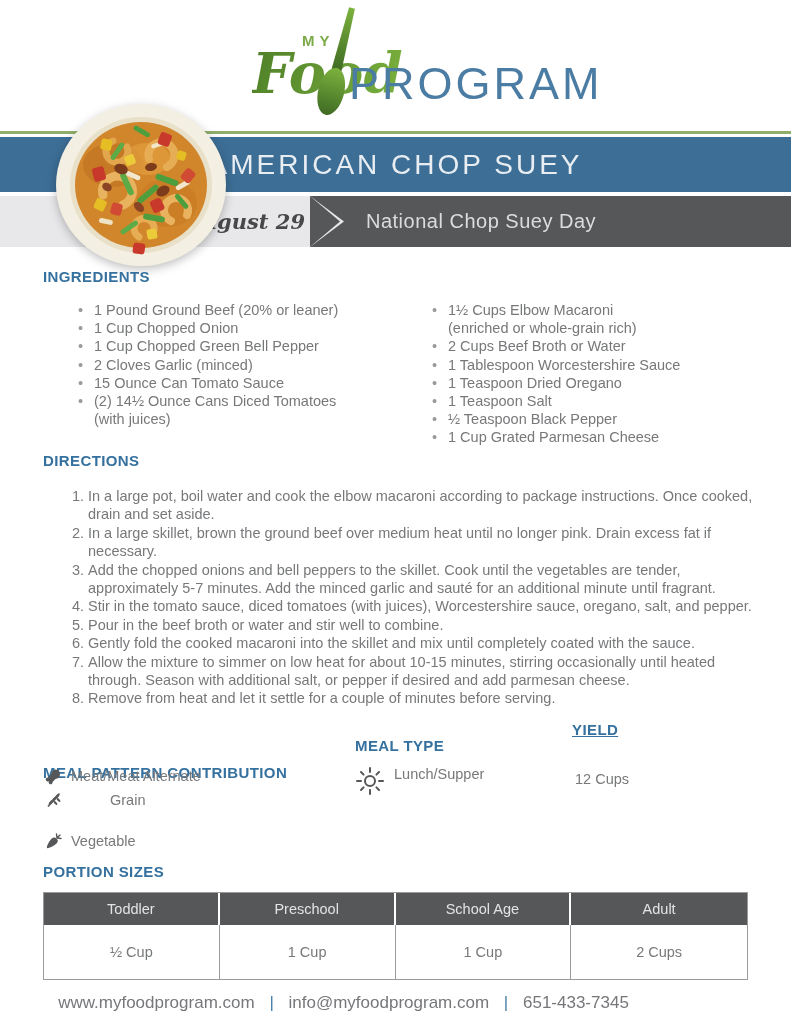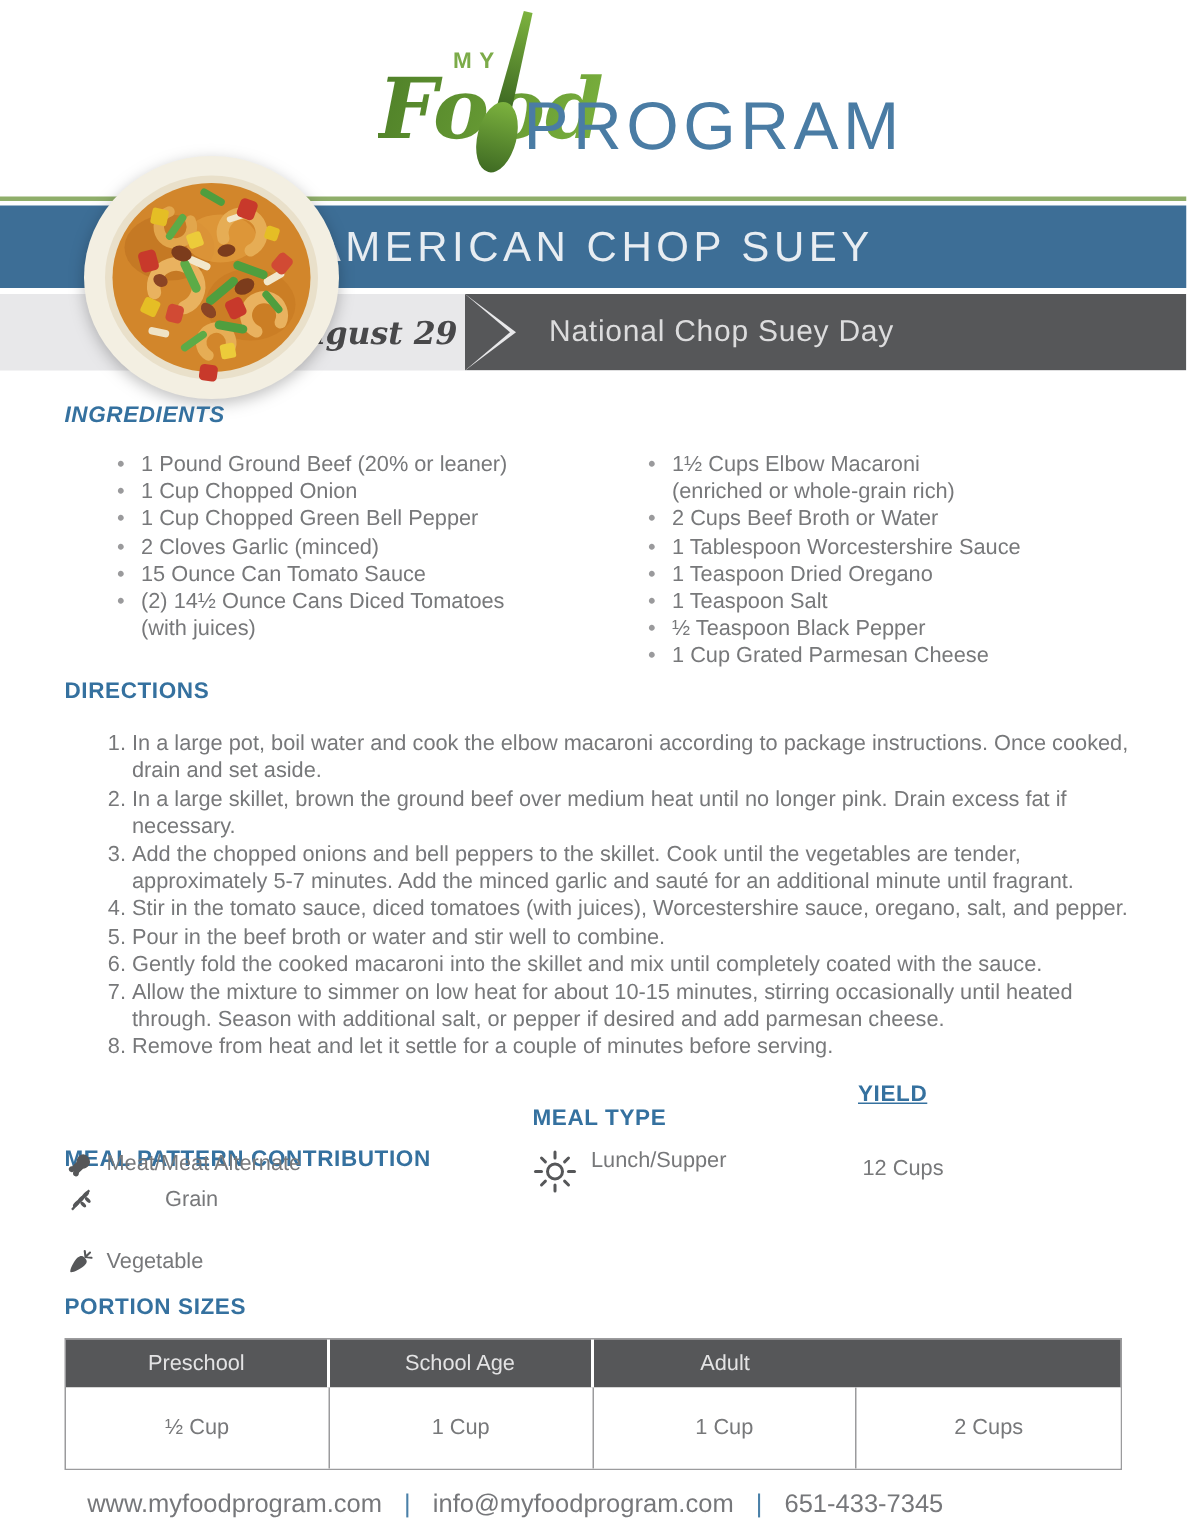--- a/index.html
+++ b/index.html
@@ -155,21 +155,21 @@
       <rect x="122" y="48" width="9" height="9" rx="2" fill="#e5be25" transform="rotate(18 126 52)"></rect>
 
       <ellipse cx="66" cy="66" rx="7" ry="5" fill="#7c3c1c" transform="rotate(20 66 66)"></ellipse>
       <ellipse cx="108" cy="88" rx="7" ry="5" fill="#7c3c1c" transform="rotate(-30 108 88)"></ellipse>
       <ellipse cx="84" cy="104" rx="6" ry="4" fill="#8a4424" transform="rotate(45 84 104)"></ellipse>
       <ellipse cx="96" cy="64" rx="6" ry="4" fill="#7c3c1c" transform="rotate(-10 96 64)"></ellipse>
       <ellipse cx="52" cy="84" rx="5" ry="4" fill="#8a4424" transform="rotate(30 52 84)"></ellipse>
     </svg>
   </div>
 
-  <div class="sec-h" style="left:43px; top:268px;font-style:italic;">INGREDIENTS</div>
+  <div class="sec-h" style="left:43px; top:268px;">INGREDIENTS</div>
   <ul class="ing-list" style="left:78px; top:301px; width:330px;">
       <li>1 Pound Ground Beef (20% or leaner)</li>
       <li>1 Cup Chopped Onion</li>
       <li>1 Cup Chopped Green Bell Pepper</li>
       <li>2 Cloves Garlic (minced)</li>
       <li>15 Ounce Can Tomato Sauce</li>
       <li>(2) 14½ Ounce Cans Diced Tomatoes
 (with juices)</li>
     </ul>
   <ul class="ing-list" style="left:432px; top:301px; width:330px;">
@@ -239,20 +239,21 @@
       </g>
     </svg>
     <span>Lunch/Supper</span>
   </div>
 
   <div class="yield-val" style="left:575px; top:771px;">12 Cups</div>
 
   <div class="sec-h" style="left:43px; top:863px;">PORTION SIZES</div>
   <div class="pt-table">
     <div class="pt-head">
+        <div>Toddler</div>
         <div>Preschool</div>
         <div>School Age</div>
         <div>Adult</div>
       </div>
     <div class="pt-body">
         <div>½ Cup</div>
         <div>1 Cup</div>
         <div>1 Cup</div>
         <div>2 Cups</div>
       </div>

